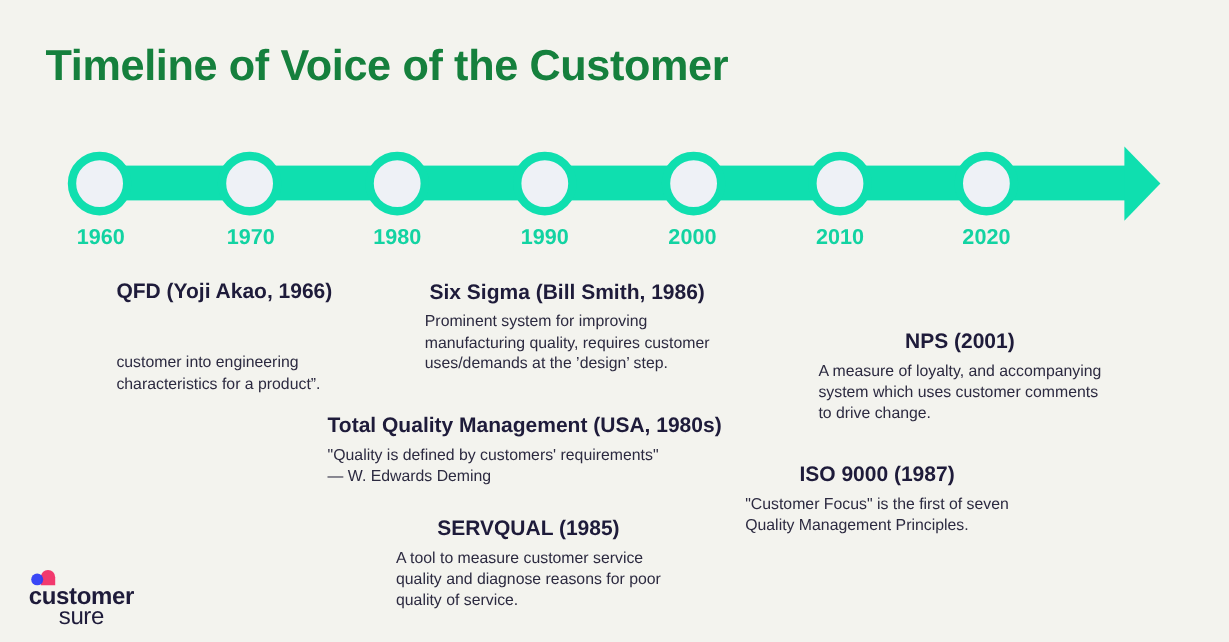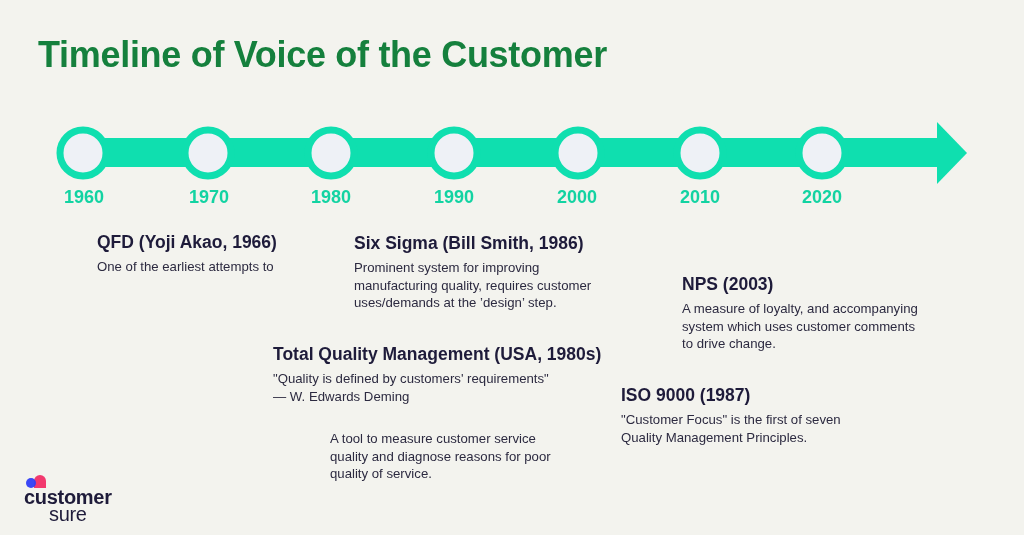--- a/index.html
+++ b/index.html
@@ -18,20 +18,21 @@
   .timeline { position: absolute; left: 0; top: 0; width: 892px; height: 220px; }
   .timeline svg { position: absolute; left: 0; top: 0; }
   .year {
     position: absolute; top: 187px; width: 60px; margin-left: -30px;
     text-align: center; font-size: 18px; font-weight: bold; color: #12d3a2;
   }
   .event { position: absolute; }
   .event h3 {
     margin: 0 0 5px 0; font-size: 17.5px; font-weight: bold; color: #1e1b3a;
     white-space: nowrap;
+    text-align: center;
   }
   .event p {
     margin: 0; font-size: 13.2px; line-height: 17.5px; color: #2c2a40;
   }
   .logo { position: absolute; left: 24px; top: 474px; text-align: center; }
   .logo .word1 { font-size: 20px; font-weight: bold; color: #1e1b3a; line-height: 18px; letter-spacing: -0.3px; }
   .logo .word2 { font-size: 20px; color: #1e1b3a; line-height: 16px; letter-spacing: -0.3px; }
 </style>
 </head>
 <body>
@@ -57,37 +58,38 @@
   <div class="year" style="left:331px">1980</div>
   <div class="year" style="left:454px">1990</div>
   <div class="year" style="left:577px">2000</div>
   <div class="year" style="left:700px">2010</div>
   <div class="year" style="left:822px">2020</div>
 </div>
 
 <div class="event" style="left:97px; top:232px;">
   <h3>QFD (Yoji Akao, 1966)</h3>
   <p>
-    <span>One of the earliest attempts to</span><br>
     <br>
     <br>
+    <span>customer into engineering</span><br>
+    <span>characteristics for a product”.</span>
   </p>
 </div>
 
 <div class="event" style="left:354px; top:233px;">
   <h3>Six Sigma (Bill Smith, 1986)</h3>
   <p>
     <span>Prominent system for improving</span><br>
     <span>manufacturing quality, requires customer</span><br>
     <span>uses/demands at the ’design’ step.</span>
   </p>
 </div>
 
 <div class="event" style="left:682px; top:274px;">
-  <h3>NPS (2003)</h3>
+  <h3>NPS (2001)</h3>
   <p>
     <span>A measure of loyalty, and accompanying</span><br>
     <span>system which uses customer comments</span><br>
     <span>to drive change.</span>
   </p>
 </div>
 
 <div class="event" style="left:273px; top:344px;">
   <h3>Total Quality Management (USA, 1980s)</h3>
   <p>
@@ -98,20 +100,21 @@
 
 <div class="event" style="left:621px; top:385px;">
   <h3>ISO 9000 (1987)</h3>
   <p>
     <span>"Customer Focus" is the first of seven</span><br>
     <span>Quality Management Principles.</span>
   </p>
 </div>
 
 <div class="event" style="left:330px; top:430px;">
+  <h3>SERVQUAL (1985)</h3>
   <p>
     <span>A tool to measure customer service</span><br>
     <span>quality and diagnose reasons for poor</span><br>
     <span>quality of service.</span>
   </p>
 </div>
 
 <div class="logo">
   <svg width="24" height="14" style="display:block; margin-left:1px;">
     <path d="M9 14 V7 A6 6 0 0 1 21 7 V14 Z" fill="#f2396e"></path>

